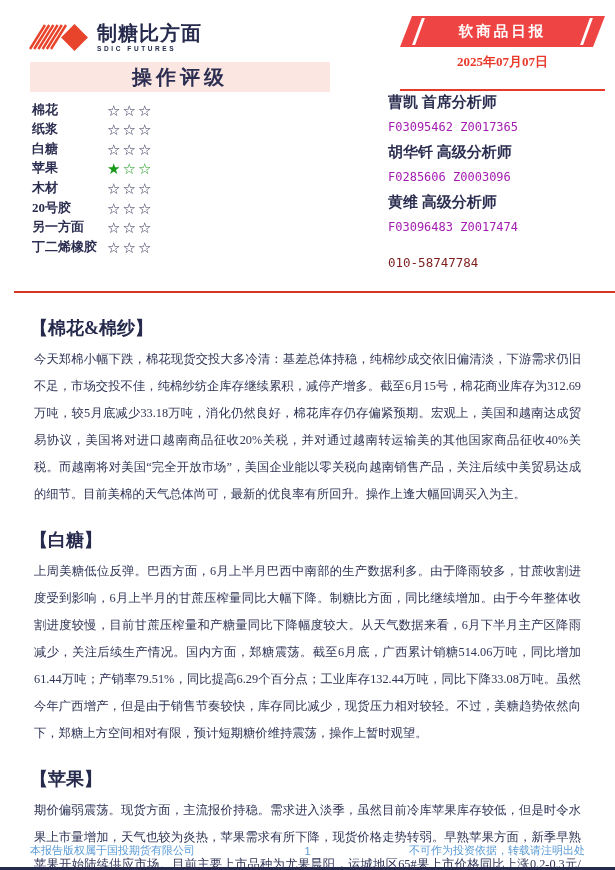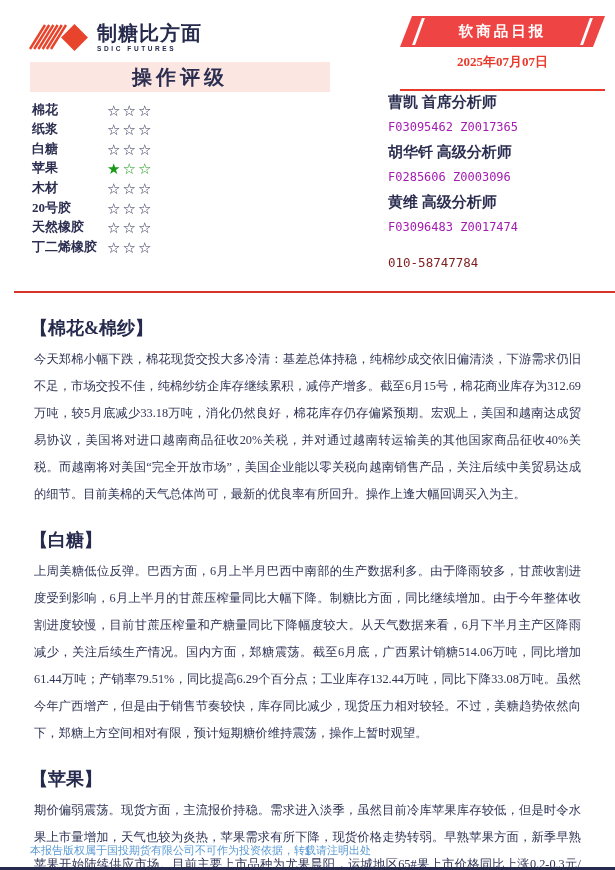--- a/index.html
+++ b/index.html
@@ -48,21 +48,21 @@
 
   
   .main{position:absolute;left:30px;right:30px;top:308px;}
   .sec-title{font-size:18px;font-weight:bold;color:#262a4d;margin:20px 0 6px 0;}
   .sec-title:first-child{margin-top:8px;}
   .sec-body{font-size:12.3px;line-height:27px;color:#2f3456;text-align:justify;
             text-align-last:left;margin:4px;}
 
   
   .footer{position:absolute;left:30px;right:30px;bottom:12px;display:flex;
-          align-items:center;
+          justify-content:space-between;align-items:center;
           font-family:"Liberation Sans","DejaVu Sans",sans-serif;
           font-size:11px;color:#5b9bd5;}
   .footer .page-num{position:absolute;left:0;right:0;text-align:center;}
   .bottom-bar{position:absolute;left:0;right:0;bottom:0;height:3px;background:#262a4d;}
 </style>
 </head>
 <body>
 
 <div class="page">
 
@@ -111,21 +111,21 @@
     </div>
     <div class="rating-row">
       <span class="rating-name">木材</span>
       <span class="stars">☆☆☆</span>
     </div>
     <div class="rating-row">
       <span class="rating-name">20号胶</span>
       <span class="stars">☆☆☆</span>
     </div>
     <div class="rating-row">
-      <span class="rating-name">天然橡胶</span>
+      <span class="rating-name">另一方面</span>
       <span class="stars">☆☆☆</span>
     </div>
     <div class="rating-row">
       <span class="rating-name">丁二烯橡胶</span>
       <span class="stars">☆☆☆</span>
     </div>
   </div>
 
   <div class="analysts">
     <div class="an-name">曹凯 首席分析师</div>

